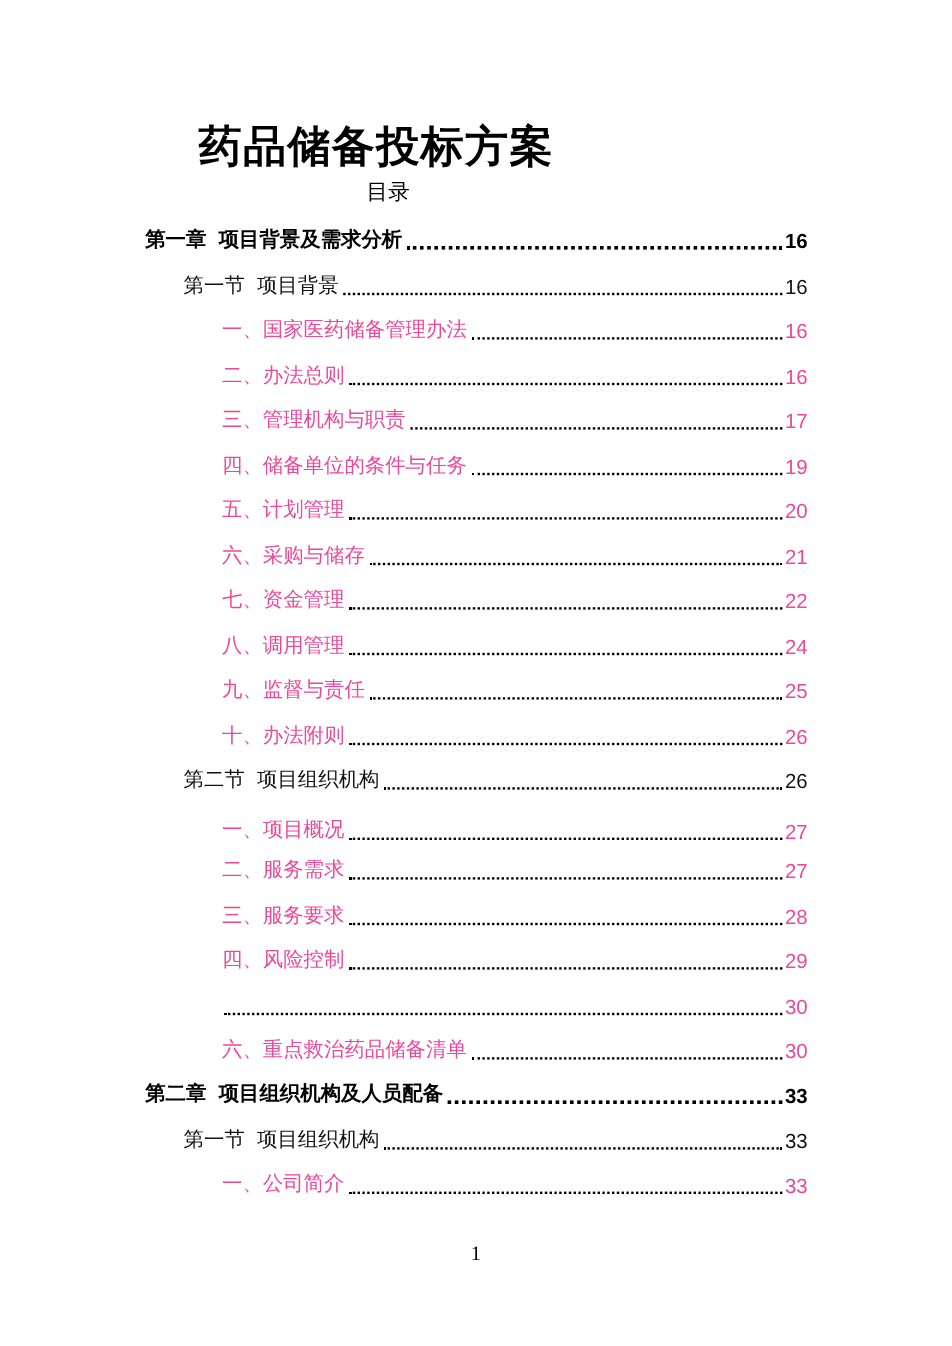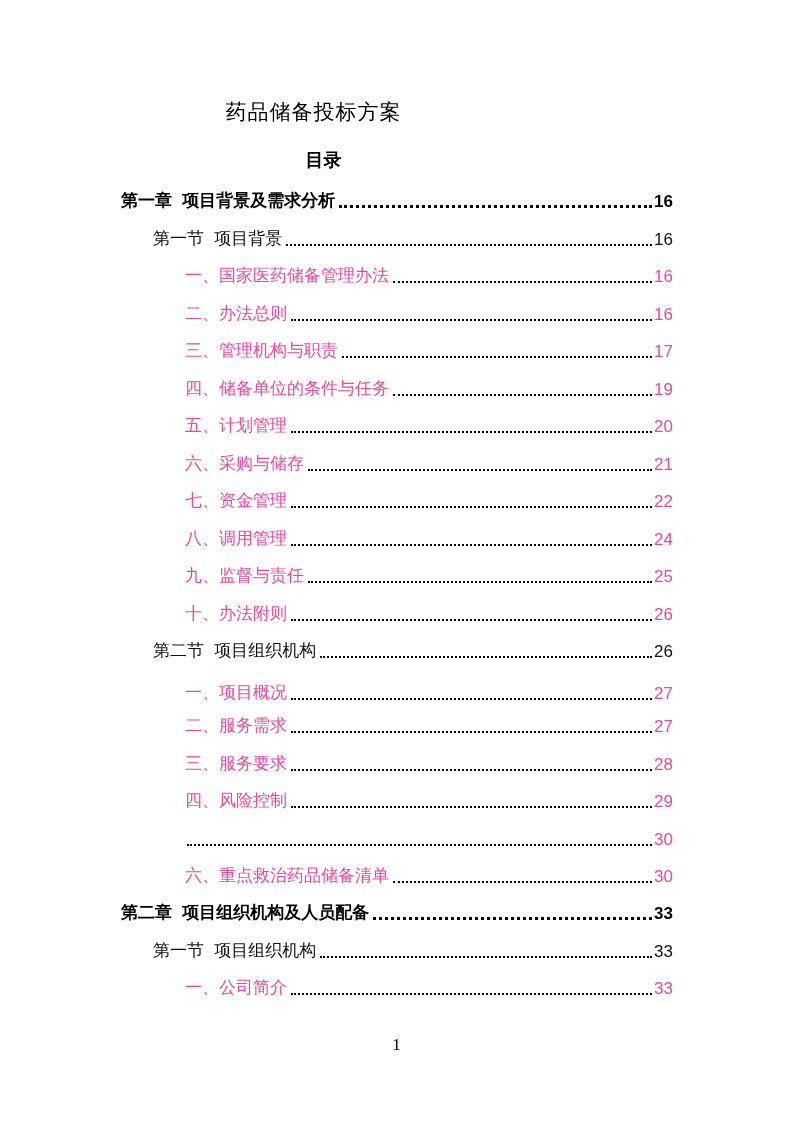--- a/index.html
+++ b/index.html
@@ -1,21 +1,21 @@
 <!DOCTYPE html>
 <html><head>
 <meta charset="utf-8">
 <style>
   html, body { margin:0; padding:0; background:#ffffff; }
   body { width:793px; height:1122px; position:relative; overflow:hidden;
          font-family:"DejaVu Sans", "Liberation Sans", sans-serif; color:#000; }
   .title { position:absolute; left:0; width:627px; top:98px; text-align:center;
-           font-size:21px; font-weight:normal; letter-spacing:1px; }
+           font-size:36px; font-weight:bold; letter-spacing:1px; }
   .subtitle { position:absolute; left:0; width:647px; top:148px; text-align:center;
-              font-size:18px; font-weight:bold; }
+              font-size:18px; font-weight:normal; }
   .toc { position:absolute; left:0; top:185px; width:793px; }
   .row { position:absolute; height:26px; display:flex; align-items:flex-end;
          font-size:17px; line-height:26px; right:120px; }
   .row .label { white-space:nowrap; padding-right:2px;font-family:Liberation Mono, monospace; }
   .row .dots { flex:1; border-bottom:2px dotted #000; margin:0 2px 7px 2px; height:0; }
   .row .page { white-space:nowrap; font-family:"Liberation Sans", sans-serif; font-size:17px; }
   .row.l1 { left:121px; font-weight:bold; }
   .row.l1 .dots { border-bottom:3px dotted #000; }
   .row.l1 .page { font-weight:bold; }
   .row.l2 { left:153px; color:#111; }

